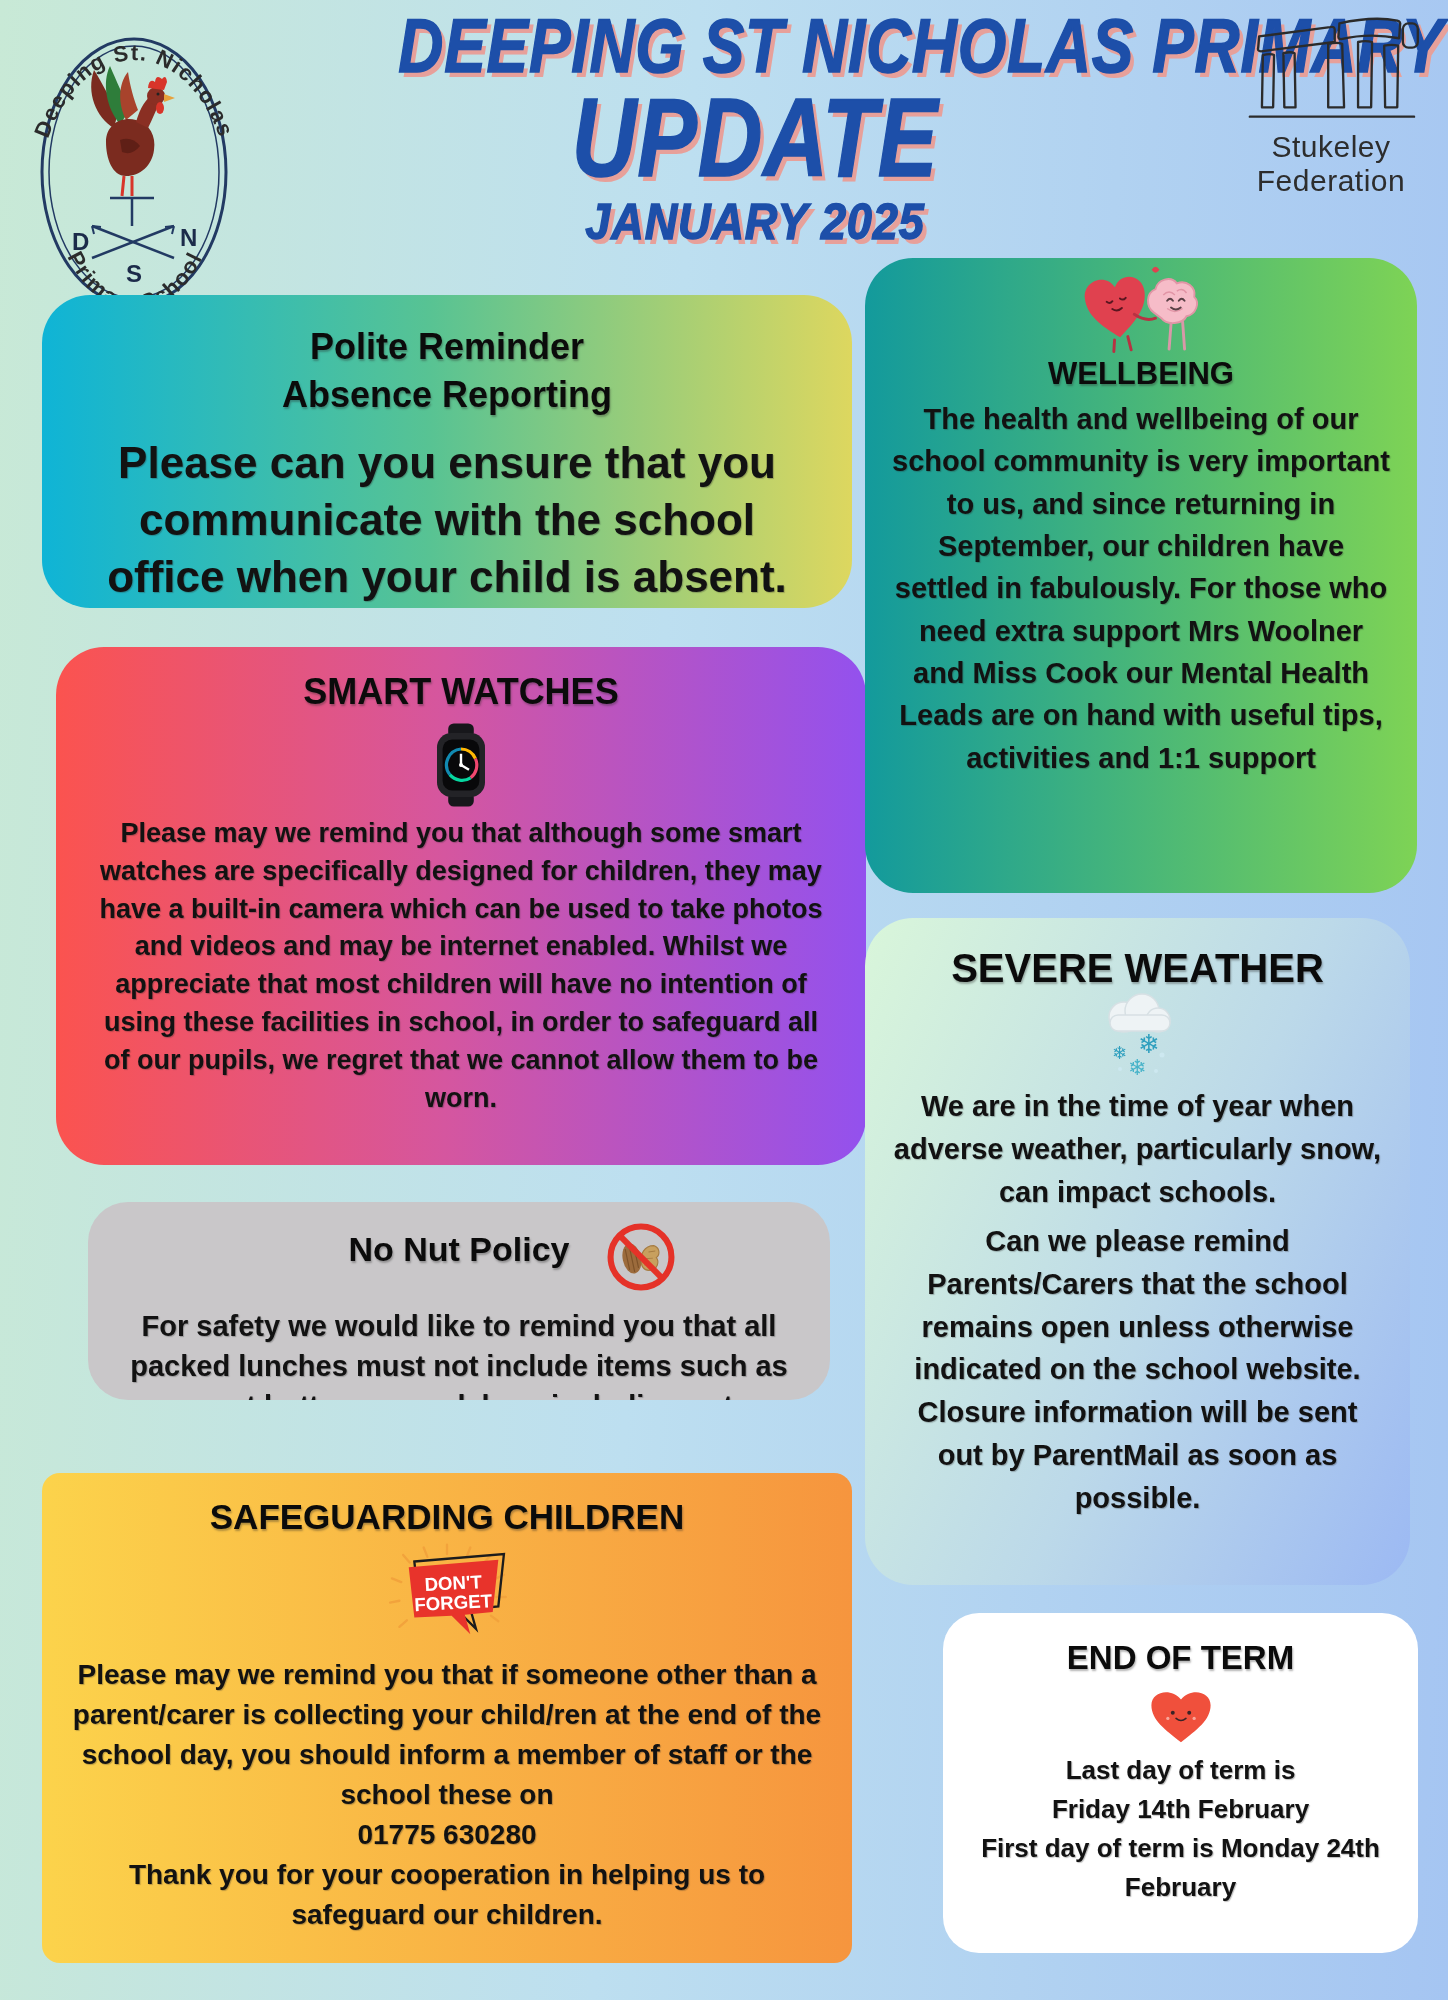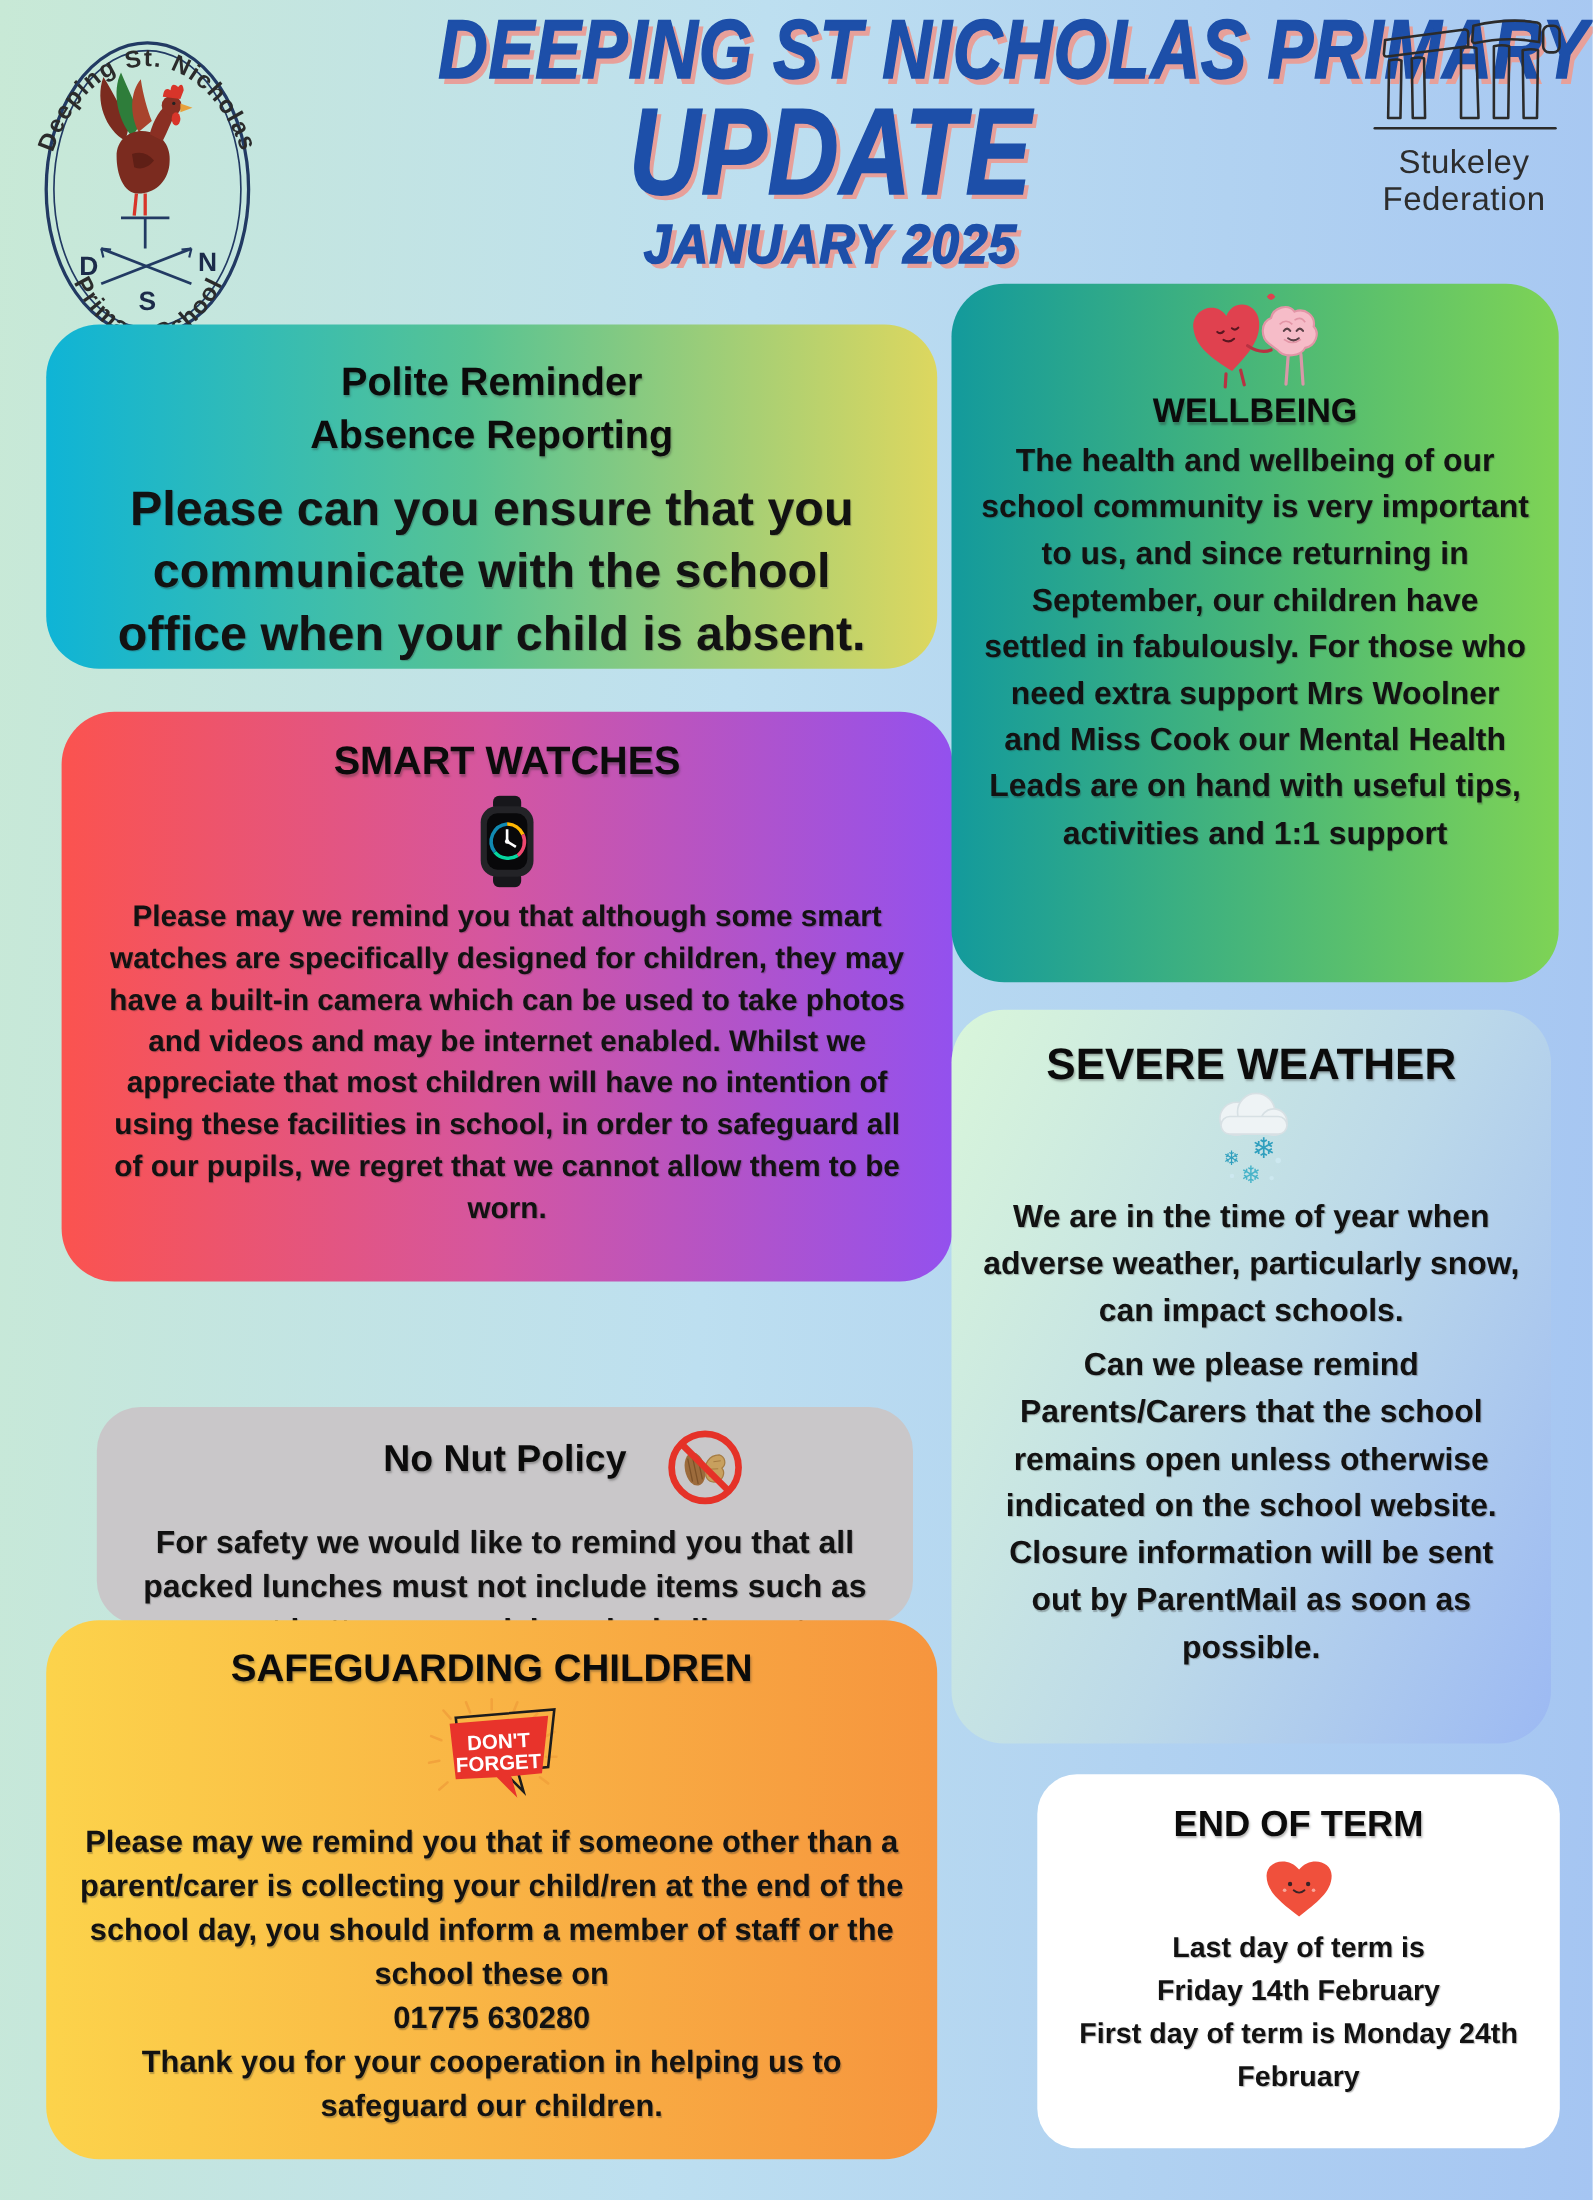--- a/index.html
+++ b/index.html
@@ -28,28 +28,28 @@
   .card p{margin:0;font-weight:700;text-shadow:1px 1px 1px rgba(40,40,40,.3);}
   .c-polite{left:42px;top:295px;width:810px;height:313px;padding:28px 40px;
     background:linear-gradient(90deg,#0fb4d6 0%,#58c393 48%,#ddd75f 100%);}
   .c-polite h2{font-size:36px;line-height:1.32;}
   .c-polite p{font-size:44px;line-height:1.3;margin-top:16px;}
   .c-smart{left:56px;top:647px;width:810px;height:518px;padding:24px 34px;
     background:linear-gradient(90deg,#fb534f 0%,#d5569f 48%,#9351ee 100%);}
   .c-smart h2{font-size:36px;}
   .icon-watch{display:block;margin:10px auto 8px auto;}
   .c-smart p{font-size:27px;line-height:1.4;}
-  .c-nonut{left:88px;top:1279px;width:742px;height:198px;padding:20px 26px;border-radius:40px;background:#c9c7c9;}
+  .c-nonut{left:88px;top:1202px;width:742px;height:198px;padding:20px 26px;border-radius:40px;background:#c9c7c9;}
   .c-nonut h2{font-size:34px;}
   .nonut-head{position:relative;height:70px;}
   .nonut-head h2{padding-top:8px;}
   .icon-nonut{position:absolute;right:128px;top:0px;}
   .c-nonut p{font-size:29px;line-height:1.38;margin-top:14px;}
   .c-safe{left:42px;top:1473px;width:810px;height:490px;padding:24px 30px;
-    background:linear-gradient(90deg,#fcd34b 0%,#f6953e 100%);}
+    background:linear-gradient(90deg,#fcd34b 0%,#f6953e 100%);border-radius:18px;}
   .c-safe h2{font-size:35px;}
   .icon-badge{display:block;margin:4px auto 2px auto;}
   .c-safe p{font-size:28px;line-height:1.43;}
   .c-well{left:865px;top:258px;width:552px;height:635px;padding:0 26px;
     background:linear-gradient(90deg,#139a9c 0%,#7ed355 100%);}
   .icon-heartbrain{display:block;margin:4px auto 2px auto;}
   .c-well h2{font-size:31px;}
   .c-well p{font-size:29px;line-height:1.46;margin-top:6px;}
   .c-weather{left:865px;top:918px;width:545px;height:667px;padding:28px 26px;
     background:linear-gradient(115deg,#d9f6da 0%,#bcd9e9 55%,#9cb9f3 100%);}

